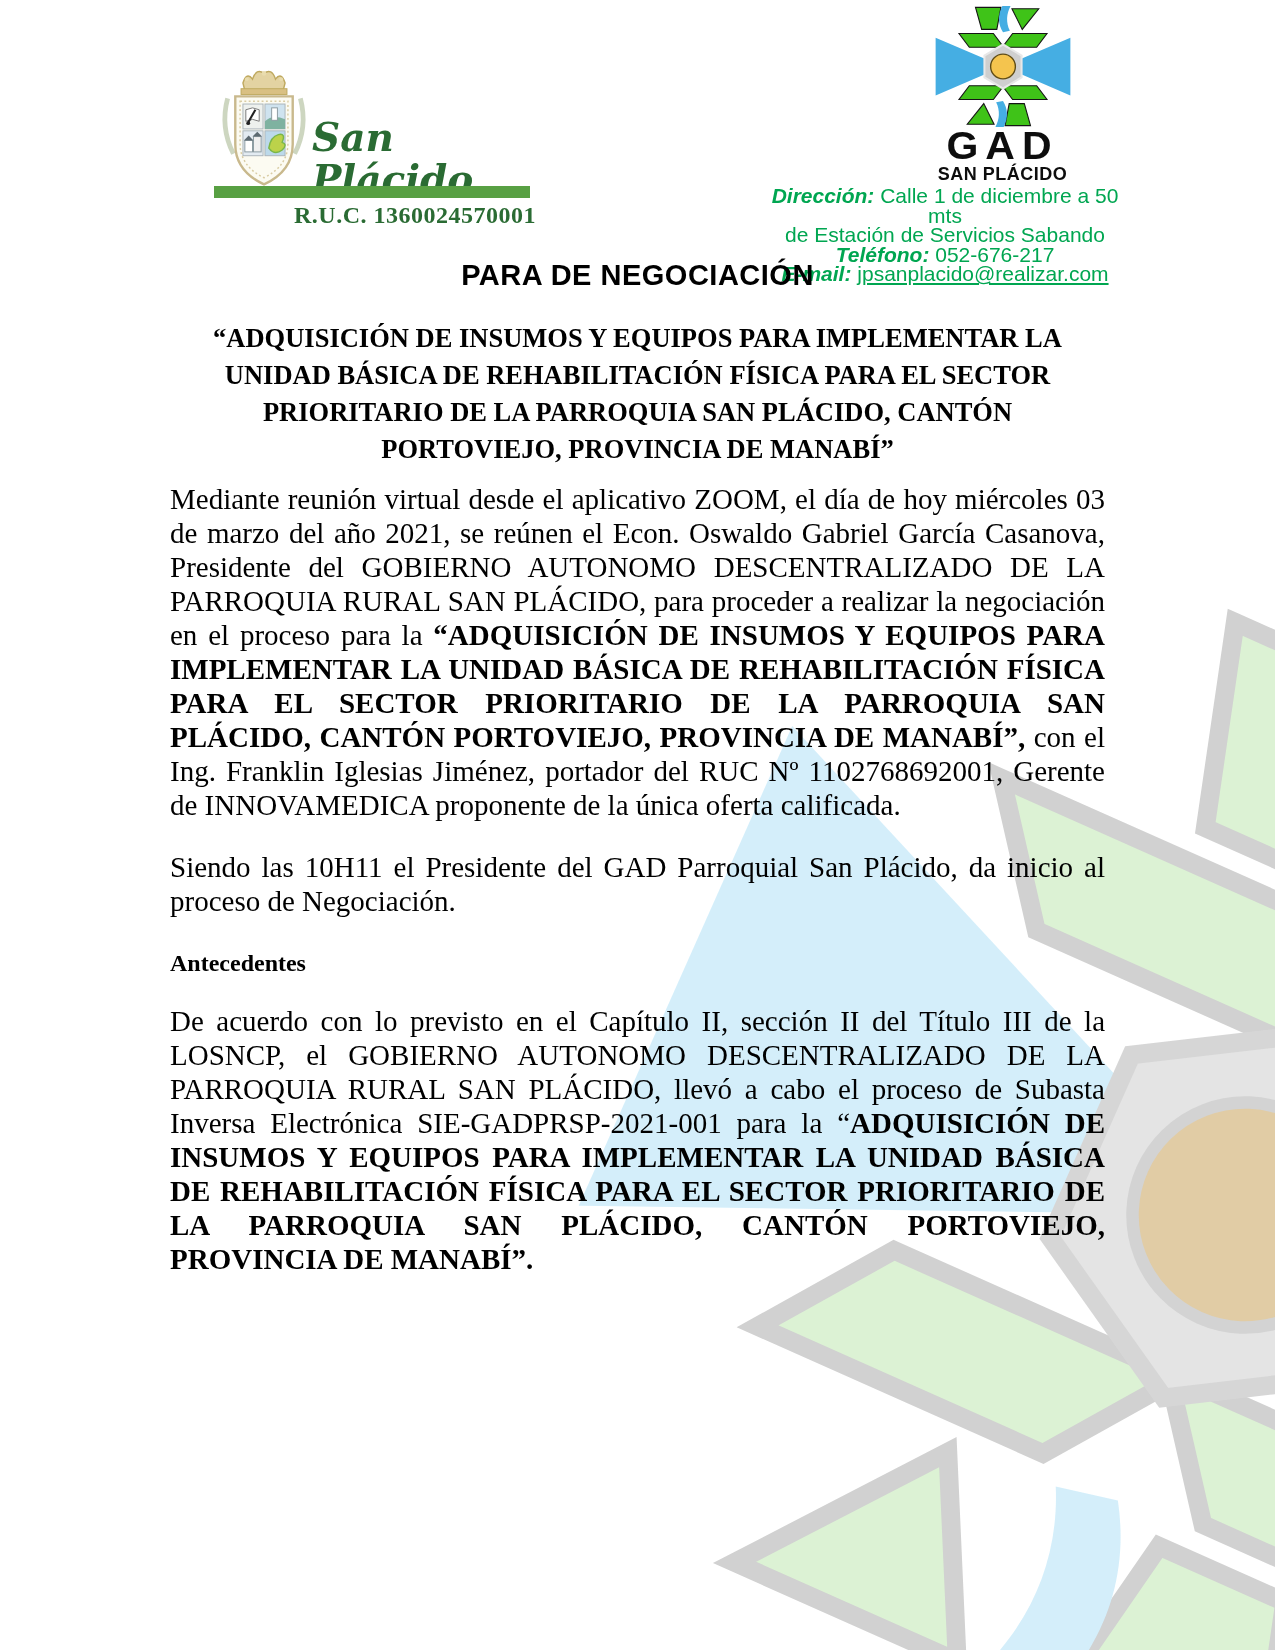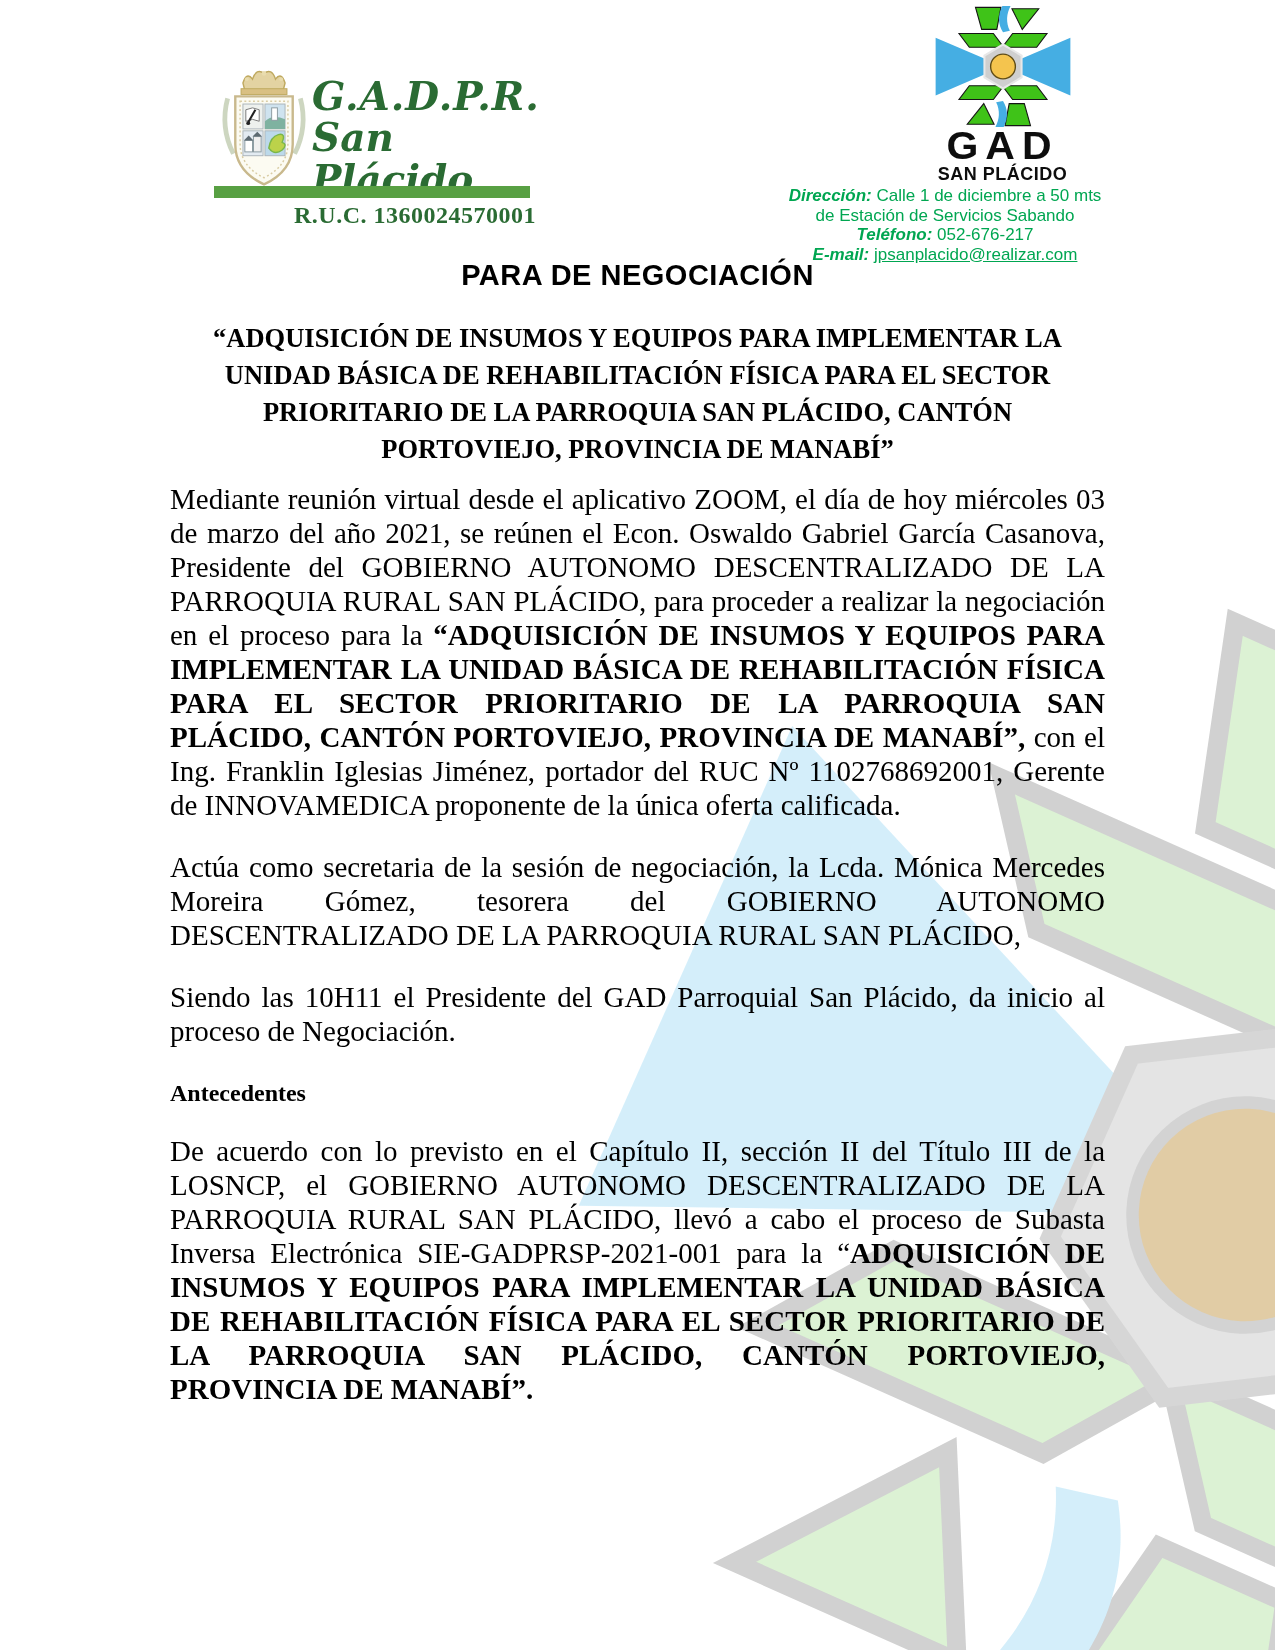--- a/index.html
+++ b/index.html
@@ -33,21 +33,21 @@
     font-family:"Liberation Sans", sans-serif;font-weight:bold;
     font-size:41px;line-height:38px;letter-spacing:7px;color:#0d0d0d;
     transform:scaleY(.95);
   }
   .gad-sub{
     font-family:"Liberation Sans", sans-serif;font-weight:bold;
     font-size:18px;line-height:19px;letter-spacing:.5px;color:#0d0d0d;
   }
   .contact{
     position:absolute;left:770px;top:186px;width:350px;text-align:center;
-    font-family:"Liberation Sans", sans-serif;font-size:17px;line-height:19.5px;
+    font-family:"Liberation Sans", sans-serif;font-size:21px;line-height:19.5px;
     color:#00a651;
   }
   .contact .lbl{font-weight:bold;font-style:italic;}
   .contact a{color:#00a651;text-decoration:underline;}
   
   .content{position:absolute;left:170px;top:258px;width:935px;z-index:2;}
   .doc-title{
     font-family:"Liberation Sans", sans-serif;font-weight:bold;
     font-size:29px;line-height:34px;text-align:center;margin:0 0 28px 0;
     letter-spacing:.5px;
@@ -136,21 +136,20 @@
 
       <rect x="30" y="84" width="8" height="12" fill="#ffffff" stroke="#8a9aa0" stroke-width="1"></rect>
       <rect x="39" y="80" width="8" height="16" fill="#f0f0f0" stroke="#8a9aa0" stroke-width="1"></rect>
       <path d="M29,84 h10 l-5,-5 Z" fill="#5d6a72"></path>
       <path d="M38,80 h10 l-5,-5 Z" fill="#5d6a72"></path>
 
       <path d="M55,92 q2,-12 10,-14 q8,-2 4,8 q6,2 0,8 q-8,6 -14,-2 Z" fill="#bcd24a" stroke="#7ab648" stroke-width="1.5"></path>
 
       <rect x="34" y="132" width="32" height="4" fill="#b9c0c6"></rect>
     </svg>
-    <div class="org-abbr">G.A.D.P.R.</div>
     <div class="org-name">San Plácido</div>
     <div class="org-ruc">R.U.C. 1360024570001</div>
     <div class="green-bar"></div>
   </div>
 
   <div class="logo-right">
     <svg class="gad-mark logo-bright" width="138" height="121" viewBox="0 0 200 176" aria-hidden="true">
       <polygon class="bl" points="2,46 100,88 2,130"></polygon>
       <polygon class="bl" points="198,46 100,88 198,130"></polygon>
       <polygon class="g" points="36,40 86,40 101,60 51,60"></polygon>
@@ -180,21 +179,20 @@
     <div><span class="lbl">Teléfono:</span><span> 052-676-217</span></div>
     <div><span class="lbl">E-mail:</span> <a href="#">jpsanplacido@realizar.com</a></div>
   </div>
 
   <div class="content">
     <h1 class="doc-title">PARA DE NEGOCIACIÓN</h1>
     <div class="doc-subject">“ADQUISICIÓN DE INSUMOS Y EQUIPOS PARA IMPLEMENTAR LA UNIDAD BÁSICA DE REHABILITACIÓN FÍSICA PARA EL SECTOR PRIORITARIO DE LA PARROQUIA SAN PLÁCIDO, CANTÓN PORTOVIEJO, PROVINCIA DE MANABÍ”</div>
 
     <p class="para"><span>Mediante reunión virtual desde el aplicativo ZOOM, el día de hoy miércoles 03 de marzo del año 2021, se reúnen el Econ. Oswaldo Gabriel García Casanova, Presidente del GOBIERNO AUTONOMO DESCENTRALIZADO DE LA PARROQUIA RURAL SAN PLÁCIDO, para proceder a realizar la negociación en el proceso para la </span><b>“ADQUISICIÓN DE INSUMOS Y EQUIPOS PARA IMPLEMENTAR LA UNIDAD BÁSICA DE REHABILITACIÓN FÍSICA PARA EL SECTOR PRIORITARIO DE LA PARROQUIA SAN PLÁCIDO, CANTÓN PORTOVIEJO, PROVINCIA DE MANABÍ”,</b><span> con el Ing. Franklin Iglesias Jiménez, portador del RUC Nº 1102768692001, Gerente de INNOVAMEDICA proponente de la única oferta calificada.</span></p>
 
-    <p class="para">Actúa como secretaria de la sesión de negociación, la Lcda. Mónica Mercedes Moreira Gómez, tesorera del GOBIERNO AUTONOMO DESCENTRALIZADO DE LA PARROQUIA RURAL SAN PLÁCIDO,</p>
 
     <p class="para tight">Siendo las 10H11 el Presidente del GAD Parroquial San Plácido, da inicio al proceso de Negociación.</p>
 
     <h2 class="heading">Antecedentes</h2>
 
     <p class="para"><span>De acuerdo con lo previsto en el Capítulo II, sección II del Título III de la LOSNCP, el GOBIERNO AUTONOMO DESCENTRALIZADO DE LA PARROQUIA RURAL SAN PLÁCIDO, llevó a cabo el proceso de Subasta Inversa Electrónica SIE-GADPRSP-2021-001 para la “</span><b>ADQUISICIÓN DE INSUMOS Y EQUIPOS PARA IMPLEMENTAR LA UNIDAD BÁSICA DE REHABILITACIÓN FÍSICA PARA EL SECTOR PRIORITARIO DE LA PARROQUIA SAN PLÁCIDO, CANTÓN PORTOVIEJO, PROVINCIA DE MANABÍ”.</b></p>
 
   </div>
 
 </div>

